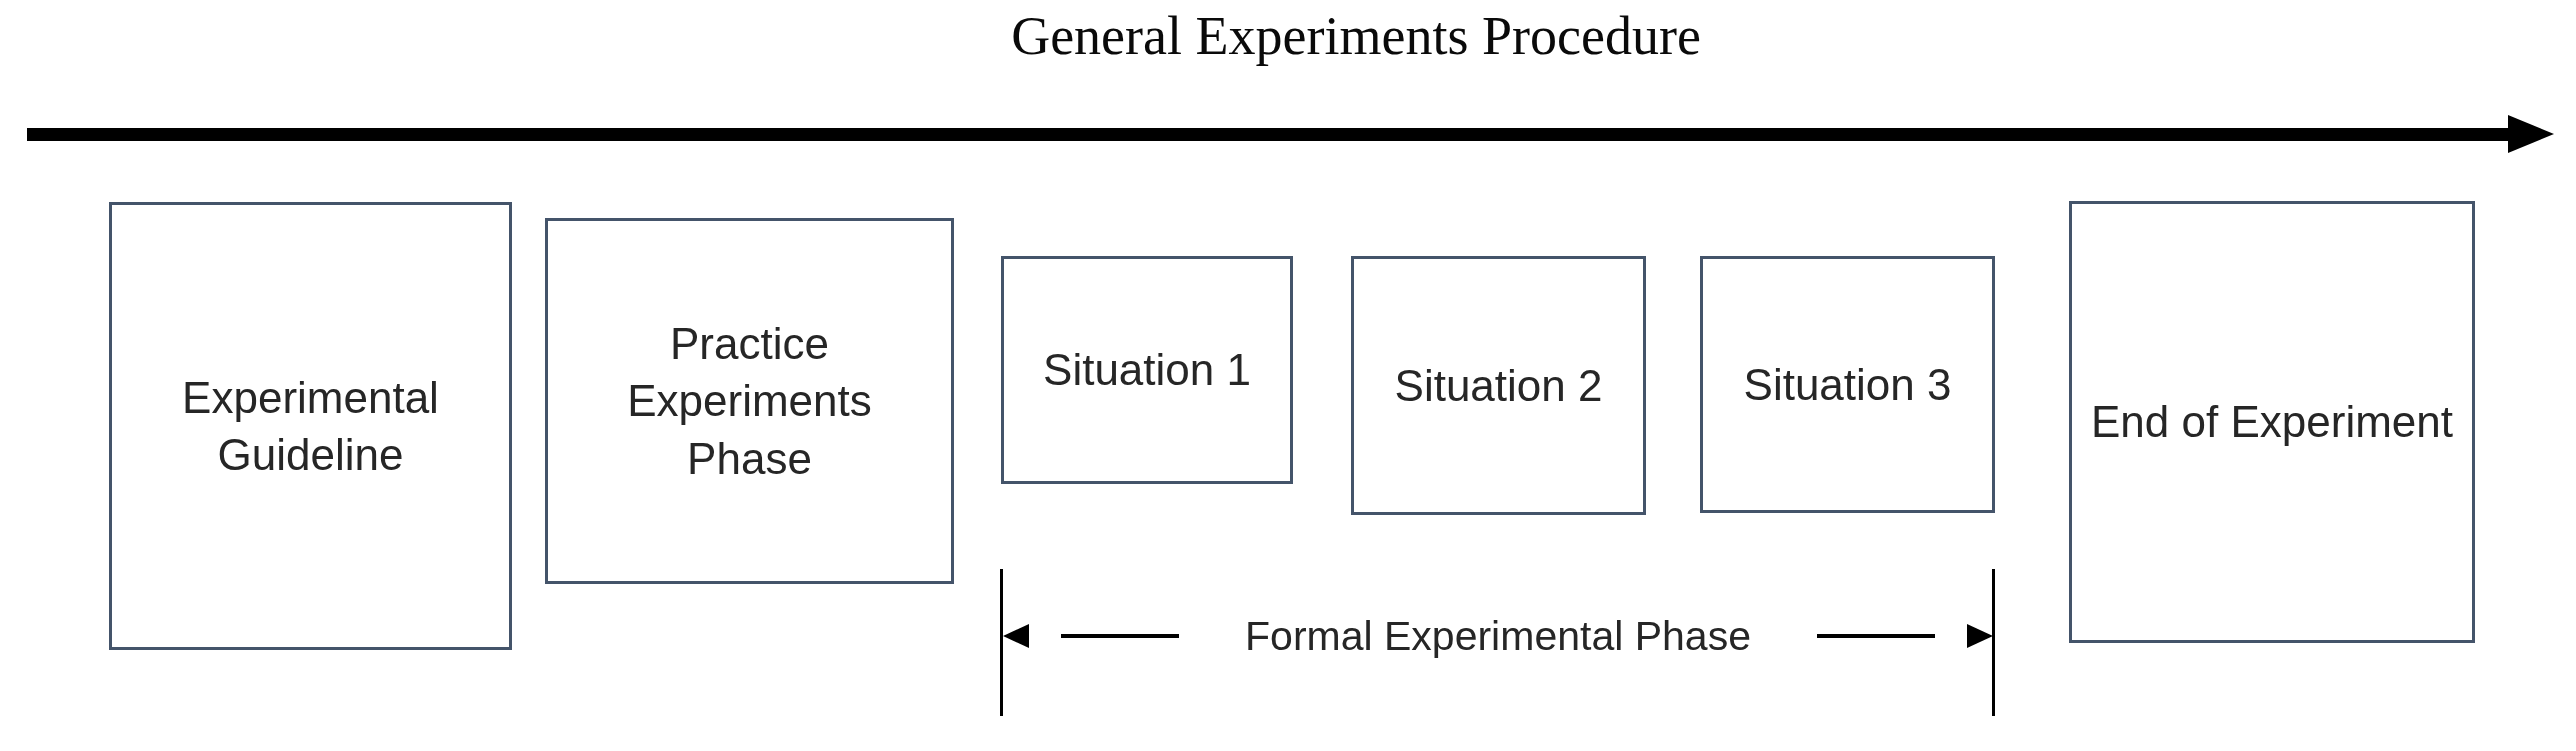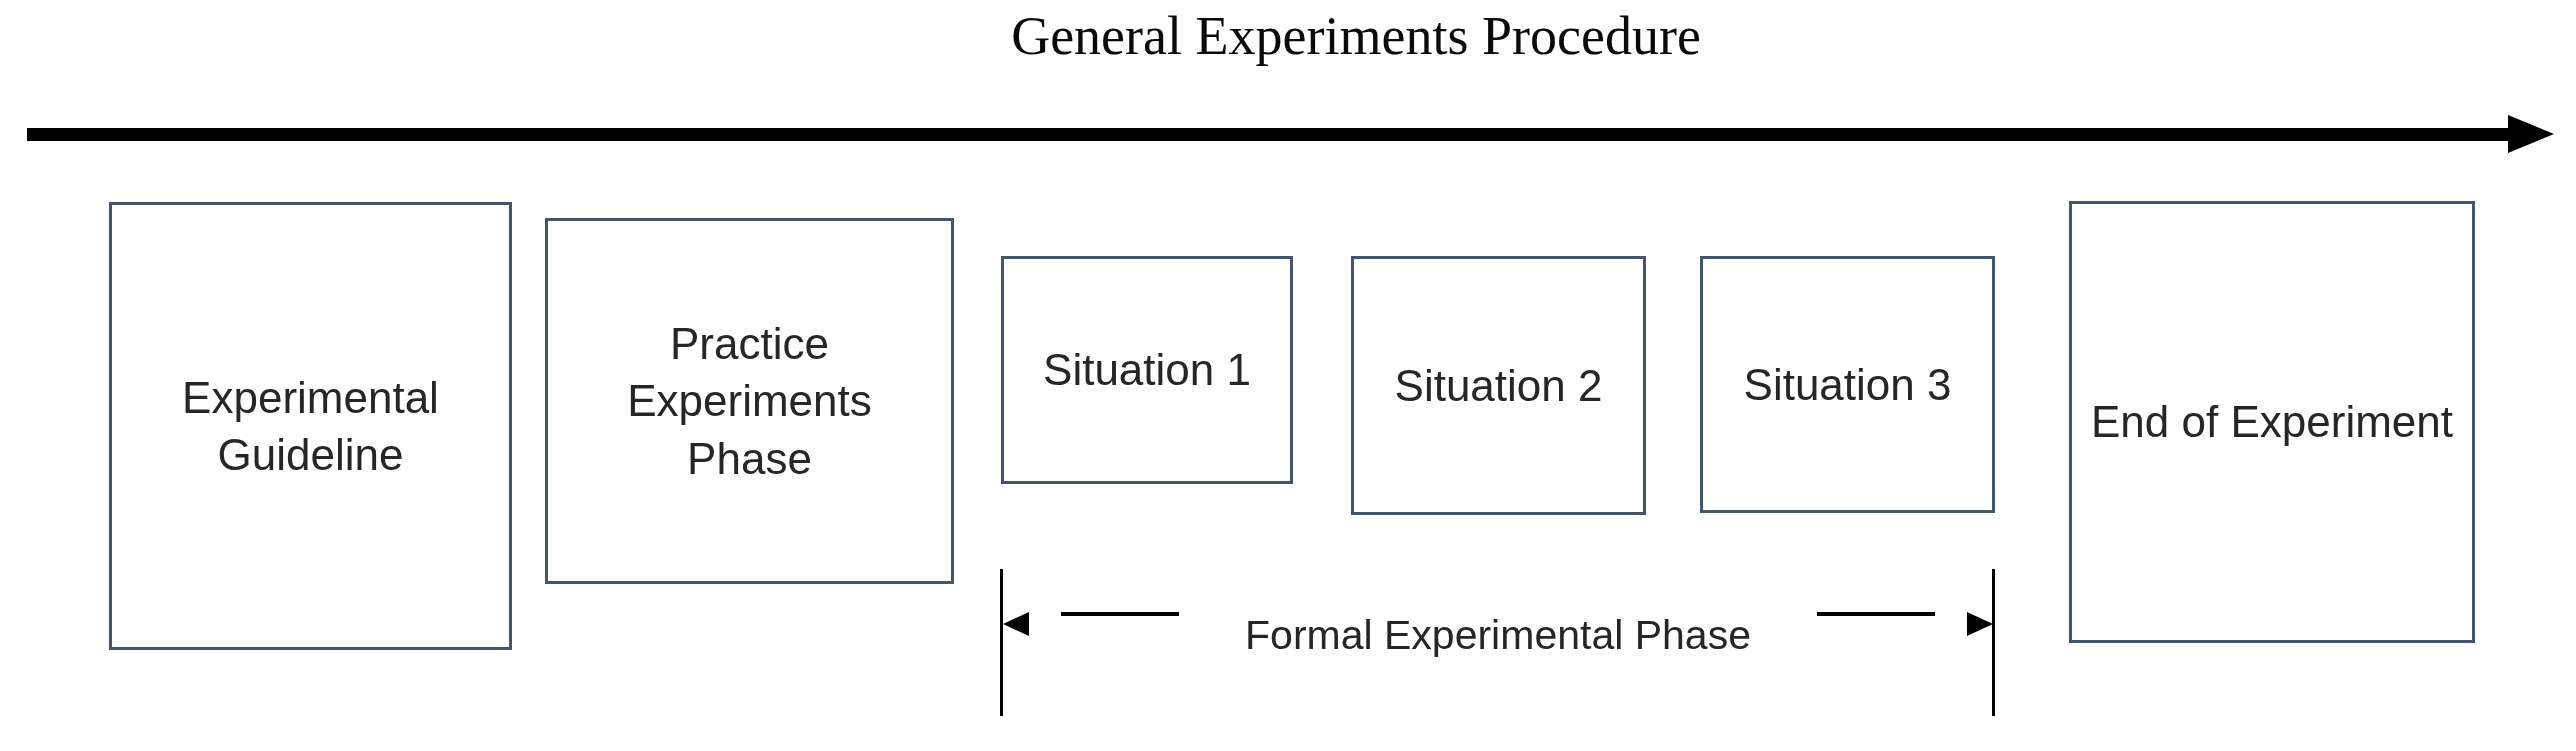--- a/index.html
+++ b/index.html
@@ -83,21 +83,21 @@
   #tick-left  { left: 1000px; }
   #tick-right { left: 1992px; }
 
   .phase-arrow {
     position: absolute;
     left: 1003px;
     top: 612px;
     width: 990px;
     height: 48px;
     display: flex;
-    align-items: flex-start;
+    align-items: center;
     gap: 32px;
   }
   .phase-arrow .head-left {
     width: 0; height: 0;
     border-top: 12px solid transparent;
     border-bottom: 12px solid transparent;
     border-right: 26px solid #000000;
   }
   .phase-arrow .head-right {
     width: 0; height: 0;

